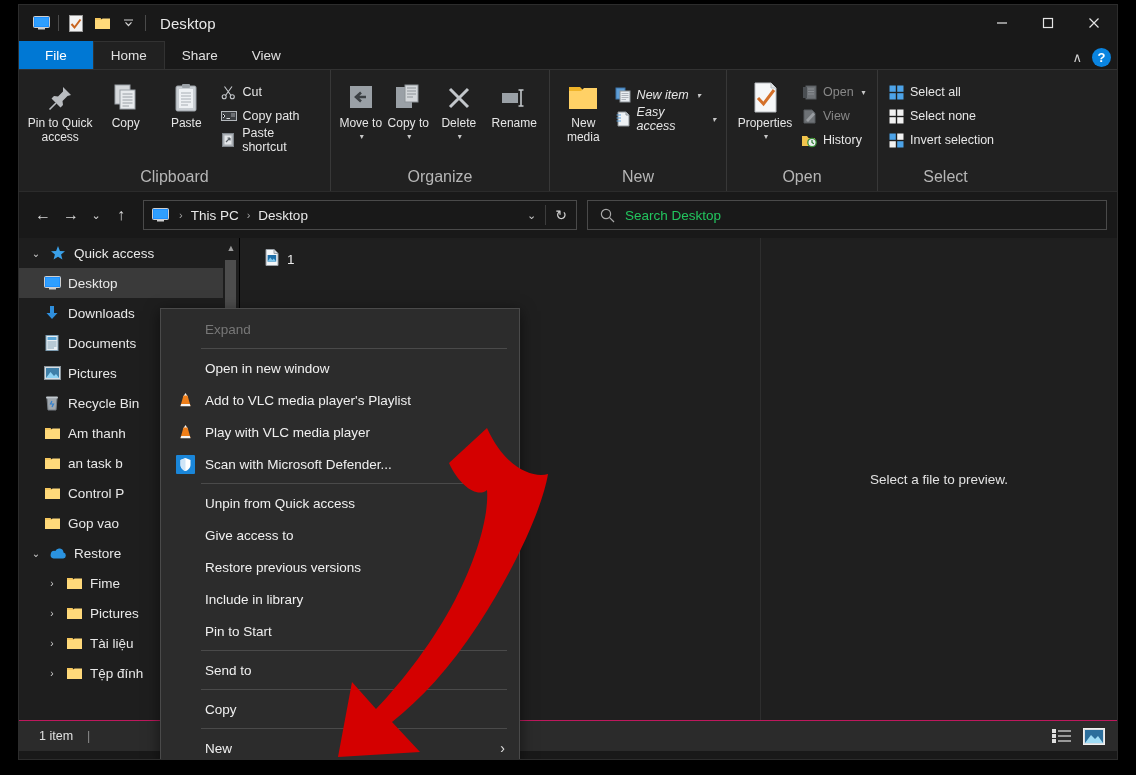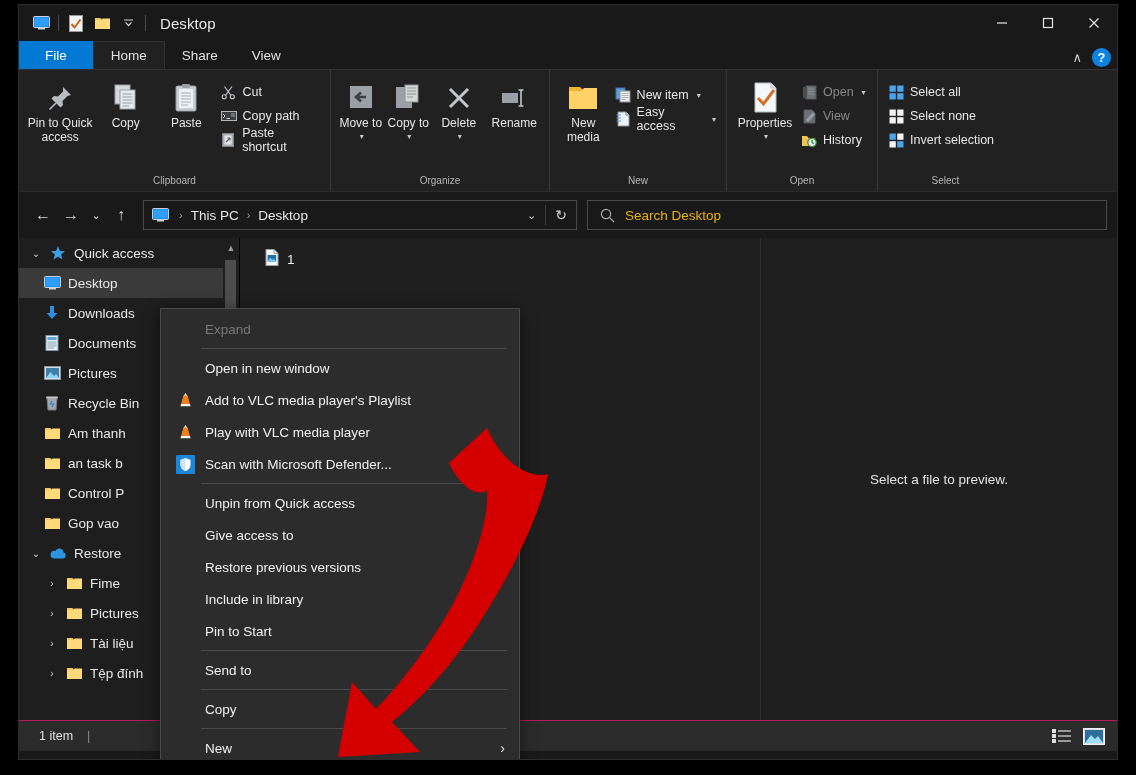--- a/index.html
+++ b/index.html
@@ -100,21 +100,21 @@
     position: relative;
     display: flex; flex-direction: column;
     height: 121px;
     box-sizing: border-box;
     border-right: 1px solid #383838;
   }
   .rgroup-body { flex: 1; display: flex; align-items: flex-start; padding: 6px 6px 0 6px; }
   .rgroup-label {
     text-align: center;
     color: #b6b6b6;
-    font-size: 10px;
+    font-size: 16px;
     padding-bottom: 5px;
   }
   .big-btn {
     width: 62px;
     display: flex; flex-direction: column; align-items: center;
     padding-top: 4px;
     color: #e6e6e6; font-size: 12px; line-height: 14px;
     text-align: center;
   }
   .big-btn .bico { height: 36px; display:flex; align-items:center; justify-content:center; }
@@ -162,21 +162,21 @@
   .refresh { color: #d2d2d2; font-size: 14px; padding: 0 9px; }
   .searchbox {
     flex: 1; height: 30px;
     border: 1px solid #4a4a4a;
     background: #191919;
     margin-left: 10px;
     display: flex; align-items: center;
     box-sizing: border-box;
   }
   .search-ico { padding: 0 10px 0 12px; display:flex; }
-  .search-ph { color: #eab308; font-size: 13.5px; }
+  .search-ph { color: #22c55e; font-size: 13.5px; }
   
   .main {
     height: 482px;
     display: flex;
     background: #1f1f1f;
     position: relative;
   }
   .navpane {
     width: 220px;
     background: #1e1e1e;
@@ -491,21 +491,21 @@
       <div class="rgroup-body">
         <div class="big-btn" style="width:56px;">
           <span class="bico">
             <svg width="34" height="30" viewBox="0 0 34 30">
                 <path d="M3 4 h11 l3 3 H31 v19 H3 Z" fill="#f0b429"></path>
                 <path d="M3 8 h12 l3 -3 H31 v21 H3 Z" fill="#ffd166"></path>
               </svg>
           </span>
           <span>New media</span>
         </div>
-        <div class="small-list" style="padding-top:8px;">
+        <div class="small-list" style="padding-top:8px;font-style:italic;">
           <div class="small-btn">
             <span class="sico">
               <svg width="16" height="16" viewBox="0 0 16 16">
                   <rect x="1" y="1" width="9" height="11" fill="#5f9fd8" stroke="#3f76ab"></rect>
                   <rect x="5" y="4" width="10" height="11" fill="#e9edf1" stroke="#8d9398"></rect>
                   <g stroke="#a8aeb4" stroke-width="0.9">
                     <path d="M6.5 6.5 H13.5 M6.5 8.5 H13.5 M6.5 10.5 H13.5 M6.5 12.5 H11"></path>
                   </g>
                 </svg>
             </span>

